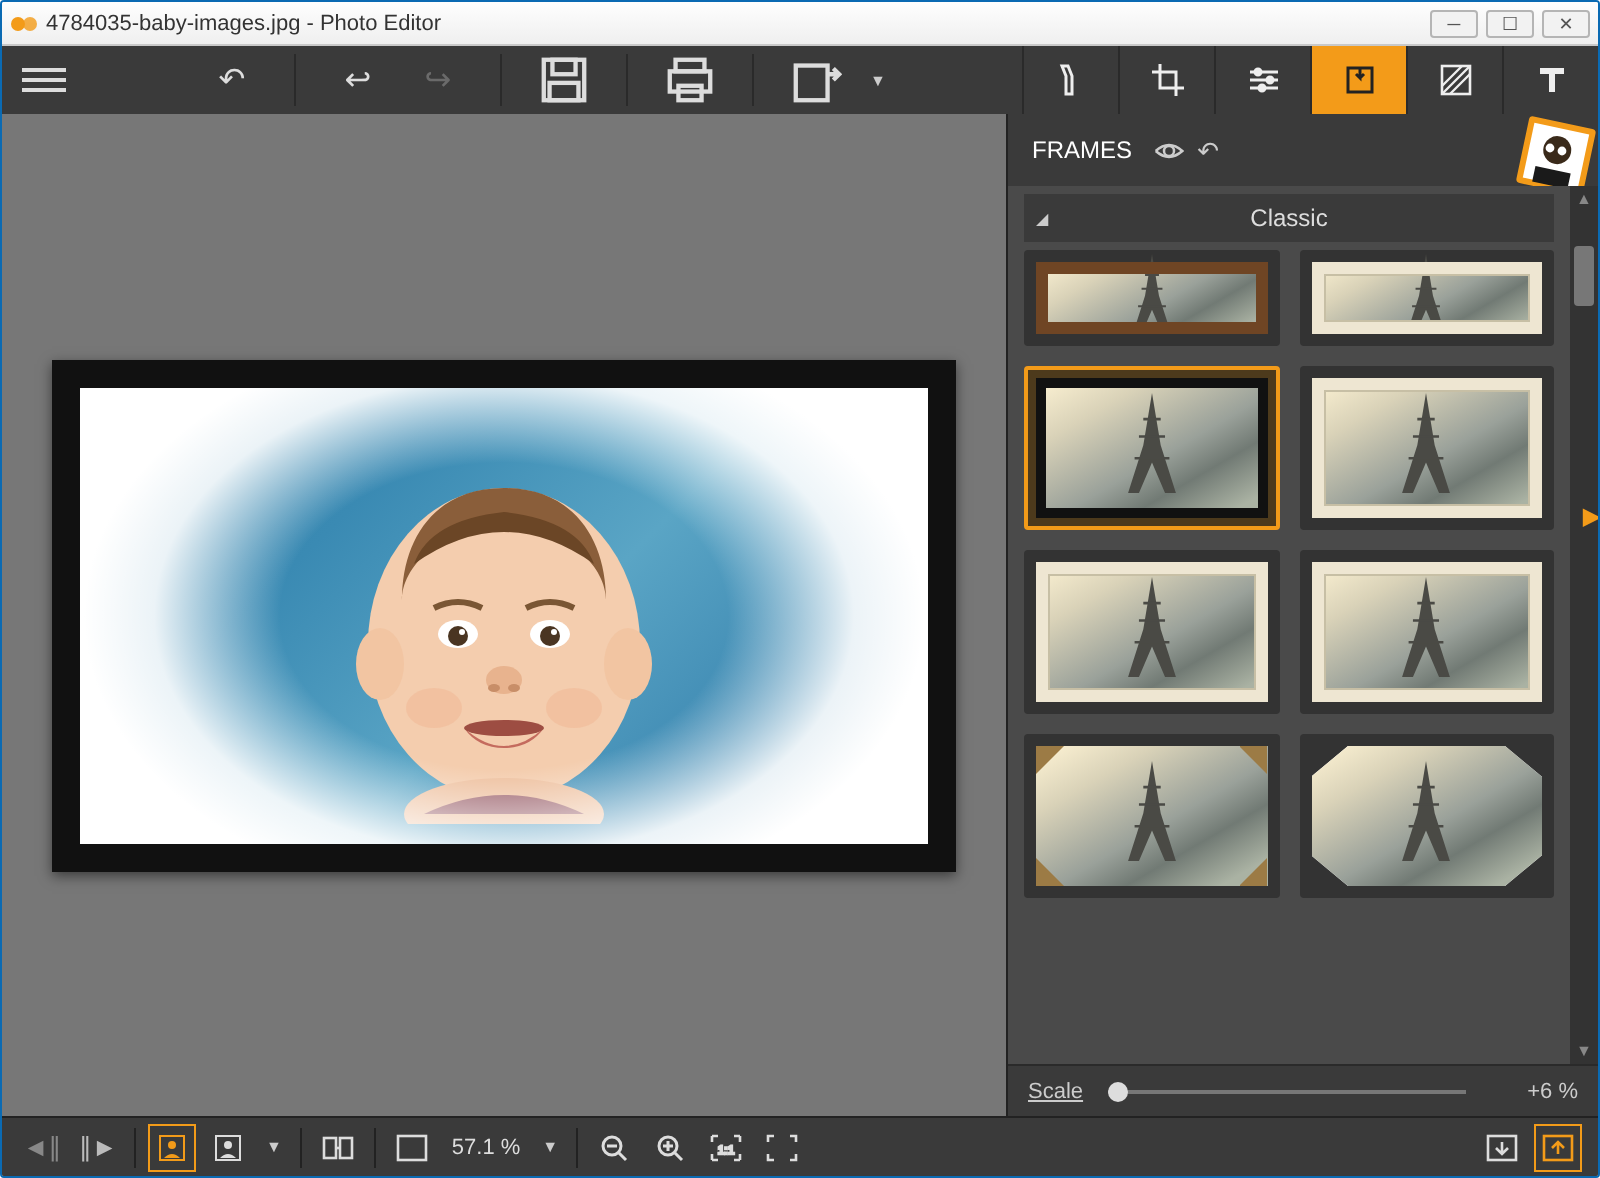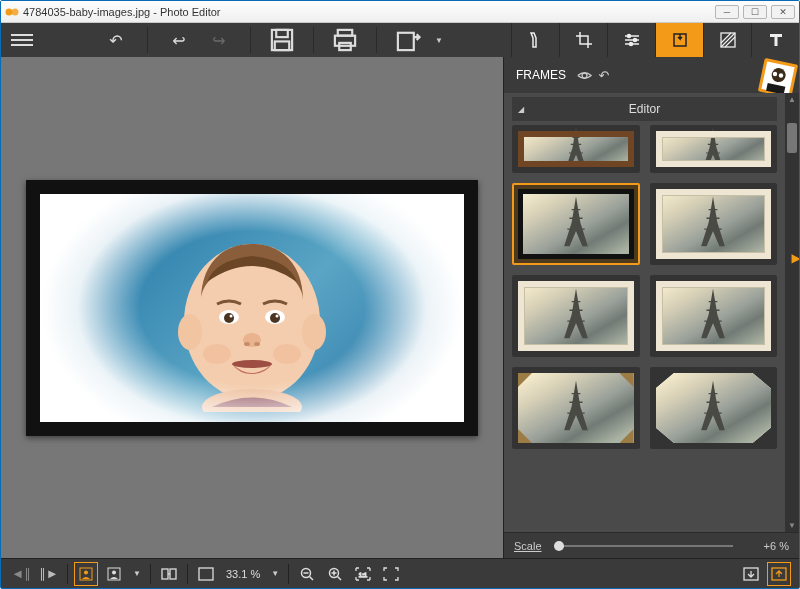--- a/index.html
+++ b/index.html
@@ -231,21 +231,21 @@
               <circle cx="42" cy="18.5" r="2.2" fill="#fff"></circle>
               <rect x="30" y="28" width="18" height="8" fill="#1a1a1a" transform="rotate(12 39 21)"></rect>
             </svg>
         </div>
       </div>
 
       <div class="frames-body">
         <div class="frames-scroll">
           <div class="cat-bar">
             <span class="tri">◢</span>
-            <span>Editor</span>
+            <span>Classic</span>
           </div>
           <div class="thumb-grid">
 
             <div class="thumb" style="height:48px">
               <div class="thumb-inner">
                   <div class="eiffel-bg"></div>
                 <svg class="eiffel-tower" width="30" height="40" viewBox="0 0 30 46">
                     <path d="M15 0 L19 24 L26 46 L21 46 L15 32 L9 46 L4 46 L11 24 Z" fill="#4a4a45"></path>
                     <path d="M7 30 L23 30 M9 20 L21 20 M11 12 L19 12" stroke="#4a4a45" stroke-width="1.2"></path>
                   </svg>
@@ -373,21 +373,21 @@
           <rect x="9" y="2" width="6" height="10"></rect>
           <path d="M7 7 L9 7"></path>
         </svg>
     </div>
     <div class="bb-sep"></div>
     <div class="bb-btn">
       <svg width="16" height="14" viewBox="0 0 16 14" fill="none" stroke="#ddd" stroke-width="1.3">
           <rect x="1" y="1" width="14" height="12"></rect>
         </svg>
     </div>
-    <div class="zoom-text">33.1 %</div>
+    <div class="zoom-text">57.1 %</div>
     <div class="bb-dd">▼</div>
     <div class="bb-sep"></div>
     <div class="bb-btn">
       <svg width="14" height="14" viewBox="0 0 14 14" fill="none" stroke="#ddd" stroke-width="1.5">
           <circle cx="6" cy="6" r="4.5"></circle>
           <path d="M9.5 9.5 L13 13 M3.5 6 L8.5 6"></path>
         </svg>
     </div>
     <div class="bb-btn">
       <svg width="14" height="14" viewBox="0 0 14 14" fill="none" stroke="#ddd" stroke-width="1.5">

